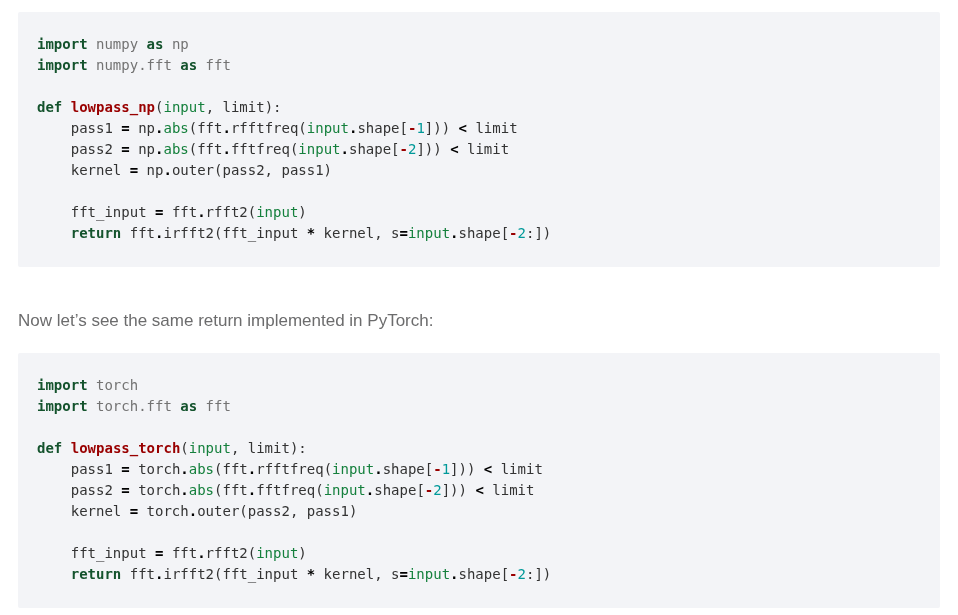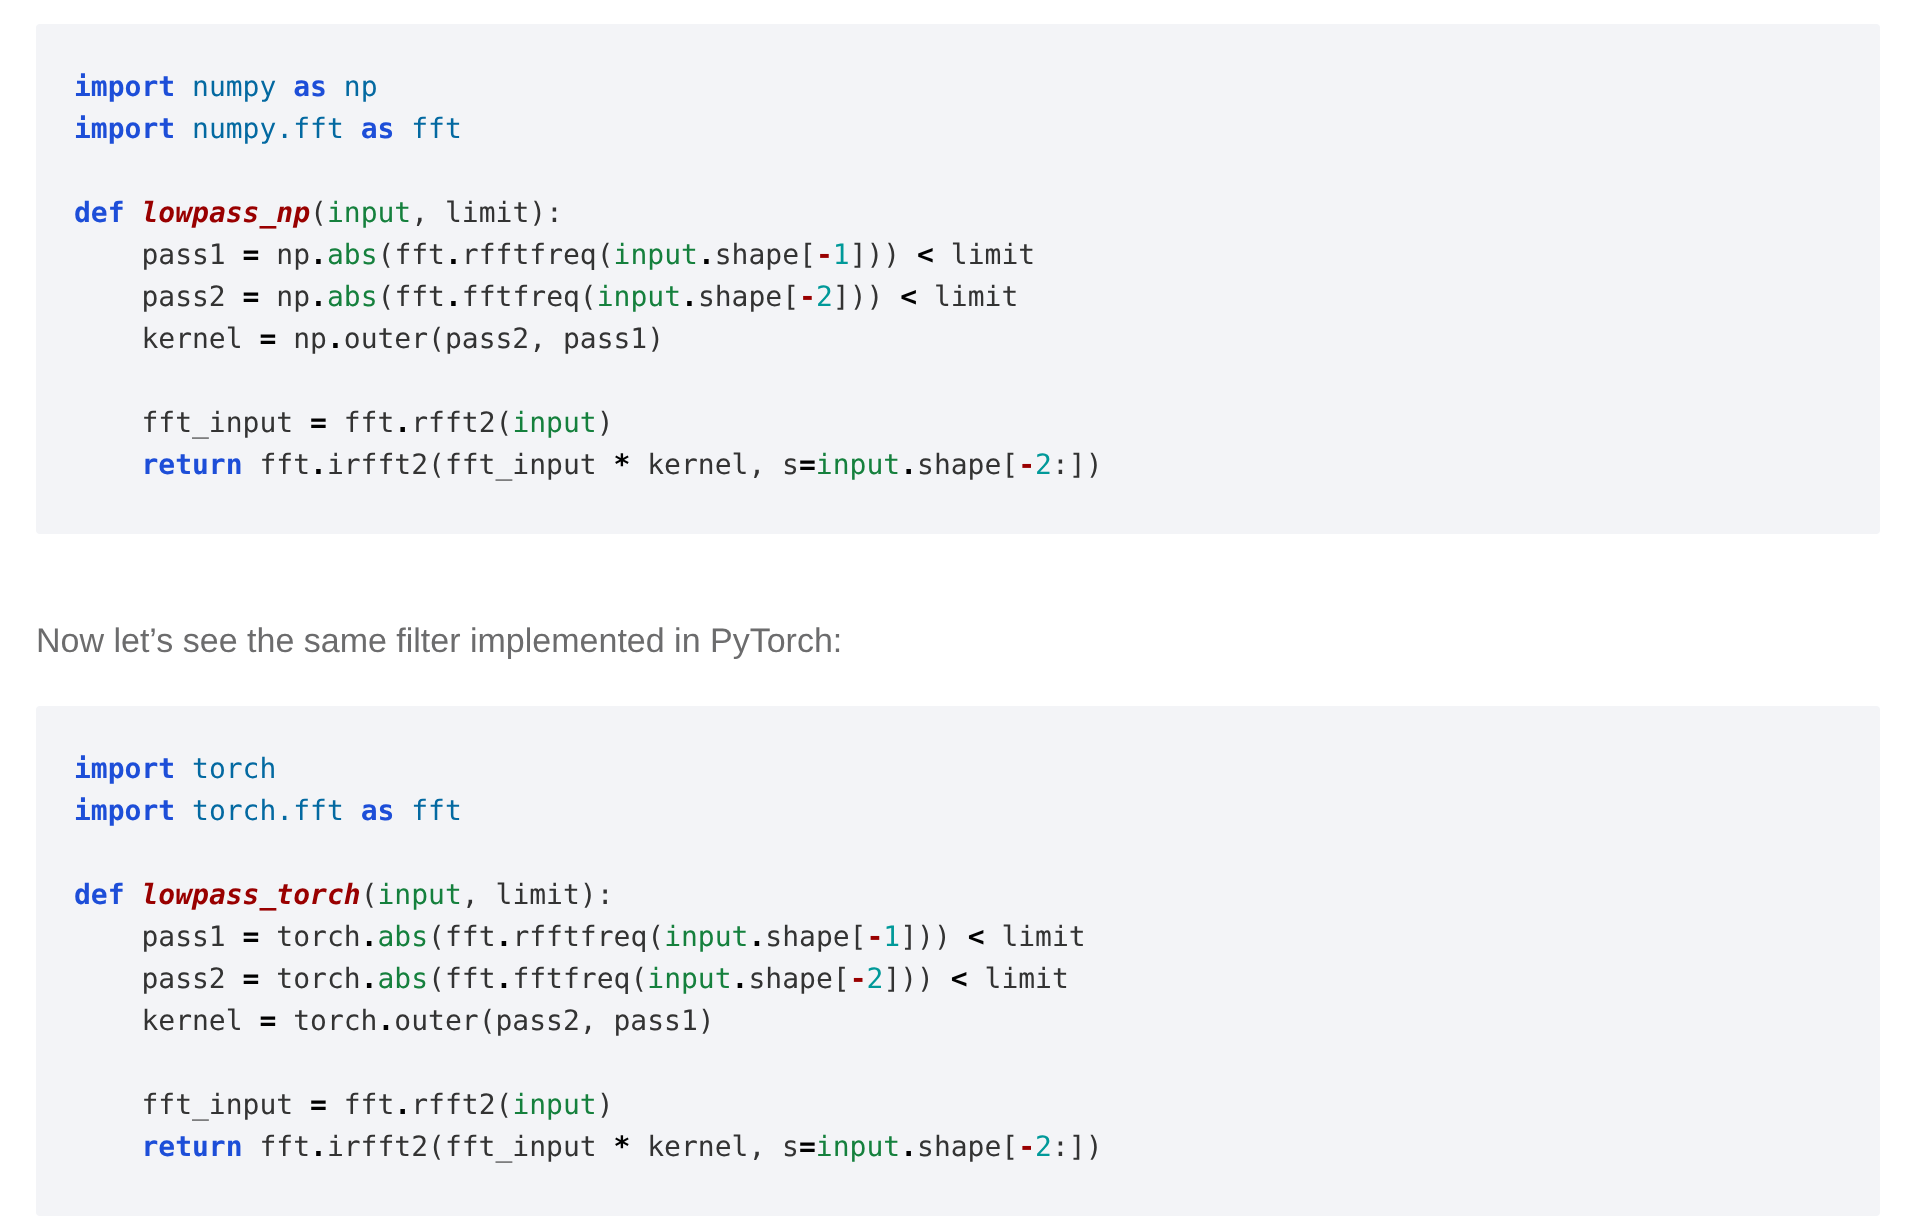--- a/index.html
+++ b/index.html
@@ -25,39 +25,39 @@
     font-size: 14px;
     line-height: 21px;
     color: #333333;
     overflow: hidden;
   }
   .code-line {
     min-height: 21px;
     white-space: pre;
   }
   
-  .tok-k  { color: #1d4ed8; font-weight: bold; }   
-  .tok-nf { color: #990000; font-weight: bold; font-style: italic; }   
-  .tok-nn { color: #0369a1; }                      
+  .tok-k  { color: #14532d; font-weight: bold; }   
+  .tok-nf { color: #990000; font-weight: bold; }   
+  .tok-nn { color: #737373; }                      
   .tok-nb { color: #15803d; }                      
   .tok-mi { color: #009999; }                      
   .tok-o  { color: #000000; font-weight: bold; }   
   .tok-om { color: #990000; font-weight: bold; }   
   .tok-p, .tok-w { color: #333333; }               
   p.prose {
     margin: 43px 0 21px 0;
     font-size: 17px;
     line-height: 22px;
     color: #6c6c6d;
   }
 </style>
 </head>
 <body>
 
 <div class="page">
 
   <pre class="code-block"><div class="code-line"><span class="tok-k">import</span><span class="tok-w"> </span><span class="tok-nn">numpy</span><span class="tok-w"> </span><span class="tok-k">as</span><span class="tok-w"> </span><span class="tok-nn">np</span></div><div class="code-line"><span class="tok-k">import</span><span class="tok-w"> </span><span class="tok-nn">numpy.fft</span><span class="tok-w"> </span><span class="tok-k">as</span><span class="tok-w"> </span><span class="tok-nn">fft</span></div><div class="code-line"></div><div class="code-line"><span class="tok-k">def</span><span class="tok-w"> </span><span class="tok-nf">lowpass_np</span><span class="tok-p">(</span><span class="tok-nb">input</span><span class="tok-p">, limit):</span></div><div class="code-line"><span class="tok-p">    pass1 </span><span class="tok-o">=</span><span class="tok-p"> np</span><span class="tok-o">.</span><span class="tok-nb">abs</span><span class="tok-p">(fft</span><span class="tok-o">.</span><span class="tok-p">rfftfreq(</span><span class="tok-nb">input</span><span class="tok-o">.</span><span class="tok-p">shape[</span><span class="tok-om">-</span><span class="tok-mi">1</span><span class="tok-p">])) </span><span class="tok-o">&lt;</span><span class="tok-p"> limit</span></div><div class="code-line"><span class="tok-p">    pass2 </span><span class="tok-o">=</span><span class="tok-p"> np</span><span class="tok-o">.</span><span class="tok-nb">abs</span><span class="tok-p">(fft</span><span class="tok-o">.</span><span class="tok-p">fftfreq(</span><span class="tok-nb">input</span><span class="tok-o">.</span><span class="tok-p">shape[</span><span class="tok-om">-</span><span class="tok-mi">2</span><span class="tok-p">])) </span><span class="tok-o">&lt;</span><span class="tok-p"> limit</span></div><div class="code-line"><span class="tok-p">    kernel </span><span class="tok-o">=</span><span class="tok-p"> np</span><span class="tok-o">.</span><span class="tok-p">outer(pass2, pass1)</span></div><div class="code-line"></div><div class="code-line"><span class="tok-p">    fft_input </span><span class="tok-o">=</span><span class="tok-p"> fft</span><span class="tok-o">.</span><span class="tok-p">rfft2(</span><span class="tok-nb">input</span><span class="tok-p">)</span></div><div class="code-line"><span class="tok-p">    </span><span class="tok-k">return</span><span class="tok-p"> fft</span><span class="tok-o">.</span><span class="tok-p">irfft2(fft_input </span><span class="tok-o">*</span><span class="tok-p"> kernel, s</span><span class="tok-o">=</span><span class="tok-nb">input</span><span class="tok-o">.</span><span class="tok-p">shape[</span><span class="tok-om">-</span><span class="tok-mi">2</span><span class="tok-p">:])</span></div></pre>
 
-  <p class="prose">Now let’s see the same filter implemented in PyTorch:</p>
+  <p class="prose">Now let’s see the same return implemented in PyTorch:</p>
 
   <pre class="code-block"><div class="code-line"><span class="tok-k">import</span><span class="tok-w"> </span><span class="tok-nn">torch</span></div><div class="code-line"><span class="tok-k">import</span><span class="tok-w"> </span><span class="tok-nn">torch.fft</span><span class="tok-w"> </span><span class="tok-k">as</span><span class="tok-w"> </span><span class="tok-nn">fft</span></div><div class="code-line"></div><div class="code-line"><span class="tok-k">def</span><span class="tok-w"> </span><span class="tok-nf">lowpass_torch</span><span class="tok-p">(</span><span class="tok-nb">input</span><span class="tok-p">, limit):</span></div><div class="code-line"><span class="tok-p">    pass1 </span><span class="tok-o">=</span><span class="tok-p"> torch</span><span class="tok-o">.</span><span class="tok-nb">abs</span><span class="tok-p">(fft</span><span class="tok-o">.</span><span class="tok-p">rfftfreq(</span><span class="tok-nb">input</span><span class="tok-o">.</span><span class="tok-p">shape[</span><span class="tok-om">-</span><span class="tok-mi">1</span><span class="tok-p">])) </span><span class="tok-o">&lt;</span><span class="tok-p"> limit</span></div><div class="code-line"><span class="tok-p">    pass2 </span><span class="tok-o">=</span><span class="tok-p"> torch</span><span class="tok-o">.</span><span class="tok-nb">abs</span><span class="tok-p">(fft</span><span class="tok-o">.</span><span class="tok-p">fftfreq(</span><span class="tok-nb">input</span><span class="tok-o">.</span><span class="tok-p">shape[</span><span class="tok-om">-</span><span class="tok-mi">2</span><span class="tok-p">])) </span><span class="tok-o">&lt;</span><span class="tok-p"> limit</span></div><div class="code-line"><span class="tok-p">    kernel </span><span class="tok-o">=</span><span class="tok-p"> torch</span><span class="tok-o">.</span><span class="tok-p">outer(pass2, pass1)</span></div><div class="code-line"></div><div class="code-line"><span class="tok-p">    fft_input </span><span class="tok-o">=</span><span class="tok-p"> fft</span><span class="tok-o">.</span><span class="tok-p">rfft2(</span><span class="tok-nb">input</span><span class="tok-p">)</span></div><div class="code-line"><span class="tok-p">    </span><span class="tok-k">return</span><span class="tok-p"> fft</span><span class="tok-o">.</span><span class="tok-p">irfft2(fft_input </span><span class="tok-o">*</span><span class="tok-p"> kernel, s</span><span class="tok-o">=</span><span class="tok-nb">input</span><span class="tok-o">.</span><span class="tok-p">shape[</span><span class="tok-om">-</span><span class="tok-mi">2</span><span class="tok-p">:])</span></div></pre>
 
 </div>
 
 </body></html>

